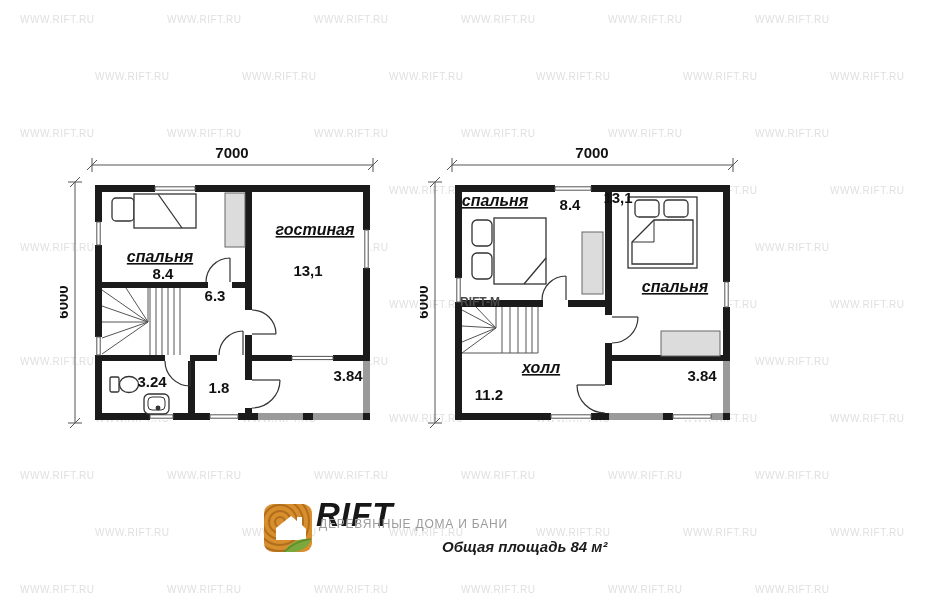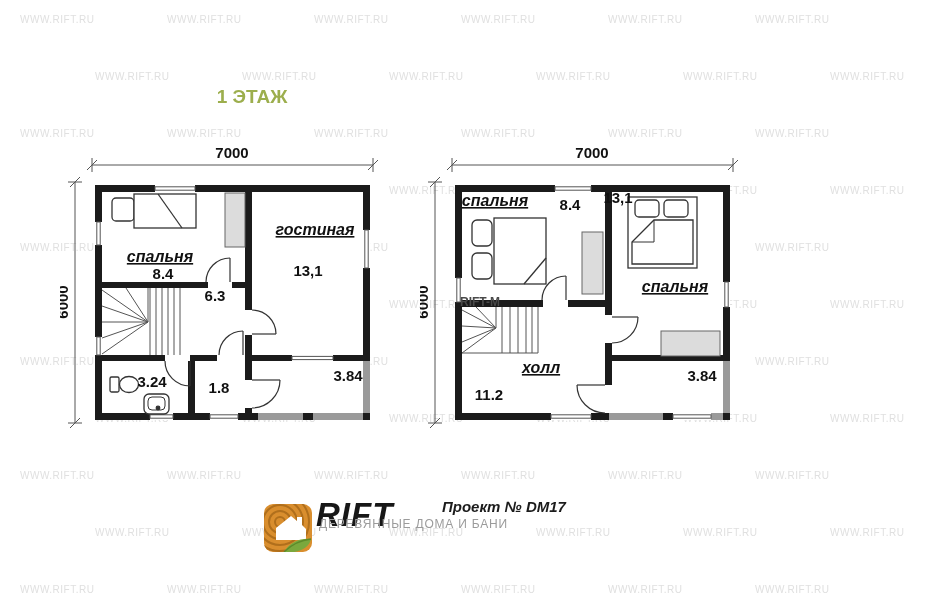--- a/index.html
+++ b/index.html
@@ -94,21 +94,20 @@
       <span class="wm" style="left: 683px; top: 527px;">WWW.RIFT.RU</span>
       <span class="wm" style="left: 830px; top: 527px;">WWW.RIFT.RU</span>
       <span class="wm" style="left: 20px; top: 584px;">WWW.RIFT.RU</span>
       <span class="wm" style="left: 167px; top: 584px;">WWW.RIFT.RU</span>
       <span class="wm" style="left: 314px; top: 584px;">WWW.RIFT.RU</span>
       <span class="wm" style="left: 461px; top: 584px;">WWW.RIFT.RU</span>
       <span class="wm" style="left: 608px; top: 584px;">WWW.RIFT.RU</span>
       <span class="wm" style="left: 755px; top: 584px;">WWW.RIFT.RU</span>
     </div>
 
-  <div id="floor1-label" class="floor-label">1 ЭТАЖ</div>
 
   <svg id="plan1" class="plan" viewBox="0 0 320 290">
     <g stroke="#555" stroke-width="1">
       <line x1="32" y1="25" x2="313" y2="25"></line>
       <line x1="32" y1="18" x2="32" y2="32"></line>
         <line x1="313" y1="18" x2="313" y2="32"></line>
       <path d="M 27 30 L 37 20" fill="none"></path>
         <path d="M 308 30 L 318 20" fill="none"></path>
       <line x1="15" y1="42" x2="15" y2="283"></line>
       <line x1="8" y1="42" x2="22" y2="42"></line>
@@ -331,15 +330,15 @@
           <circle cx="16" cy="18" r="23"></circle>
         <circle cx="16" cy="18" r="29"></circle>
       </g>
       <path d="M 12 36 L 12 24 L 27 12 L 33 17 L 33 13 L 38 13 L 38 21 L 42 25 L 42 36 Z" fill="#ffffff"></path>
       <path d="M 20 48 C 26 38 36 34 47 35 C 45 44 34 50 20 48 Z" fill="#7aa83d"></path>
       <path d="M 20 48 C 28 40 38 36 47 35" fill="none" stroke="#5c8a2a" stroke-width="1.4"></path>
     </g>
   </svg>
   <div id="brand">RIFT</div>
   <div id="brand-tagline">ДЕРЕВЯННЫЕ ДОМА И БАНИ</div>
-  <div id="info1" class="info-line">Проект № DM17</div>
+  <div id="info3" class="info-line">Общая площадь 84 м²</div>
 
 </div>
 
 </body></html>

